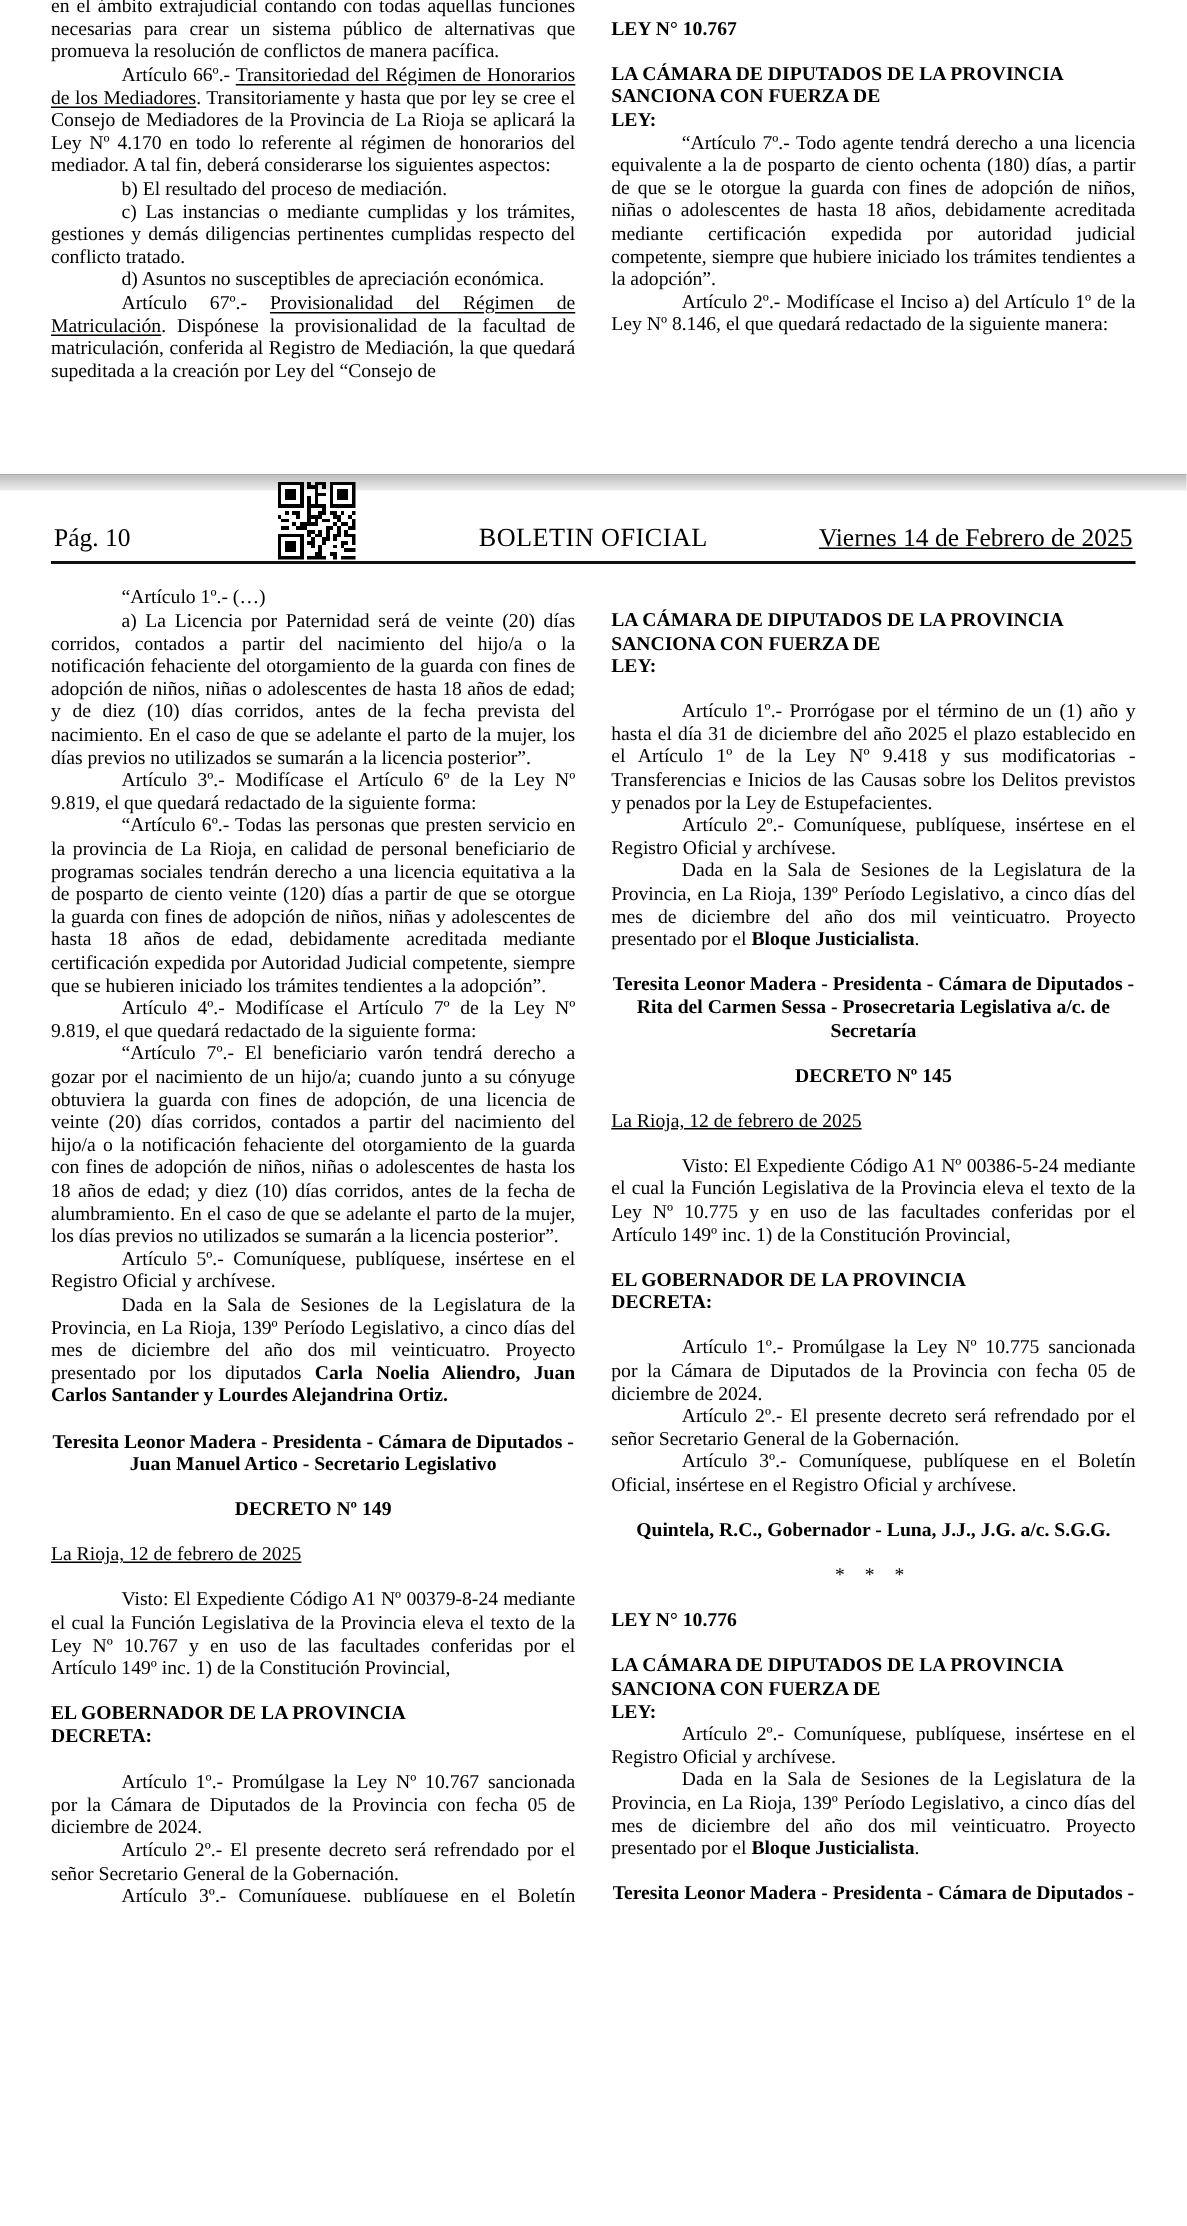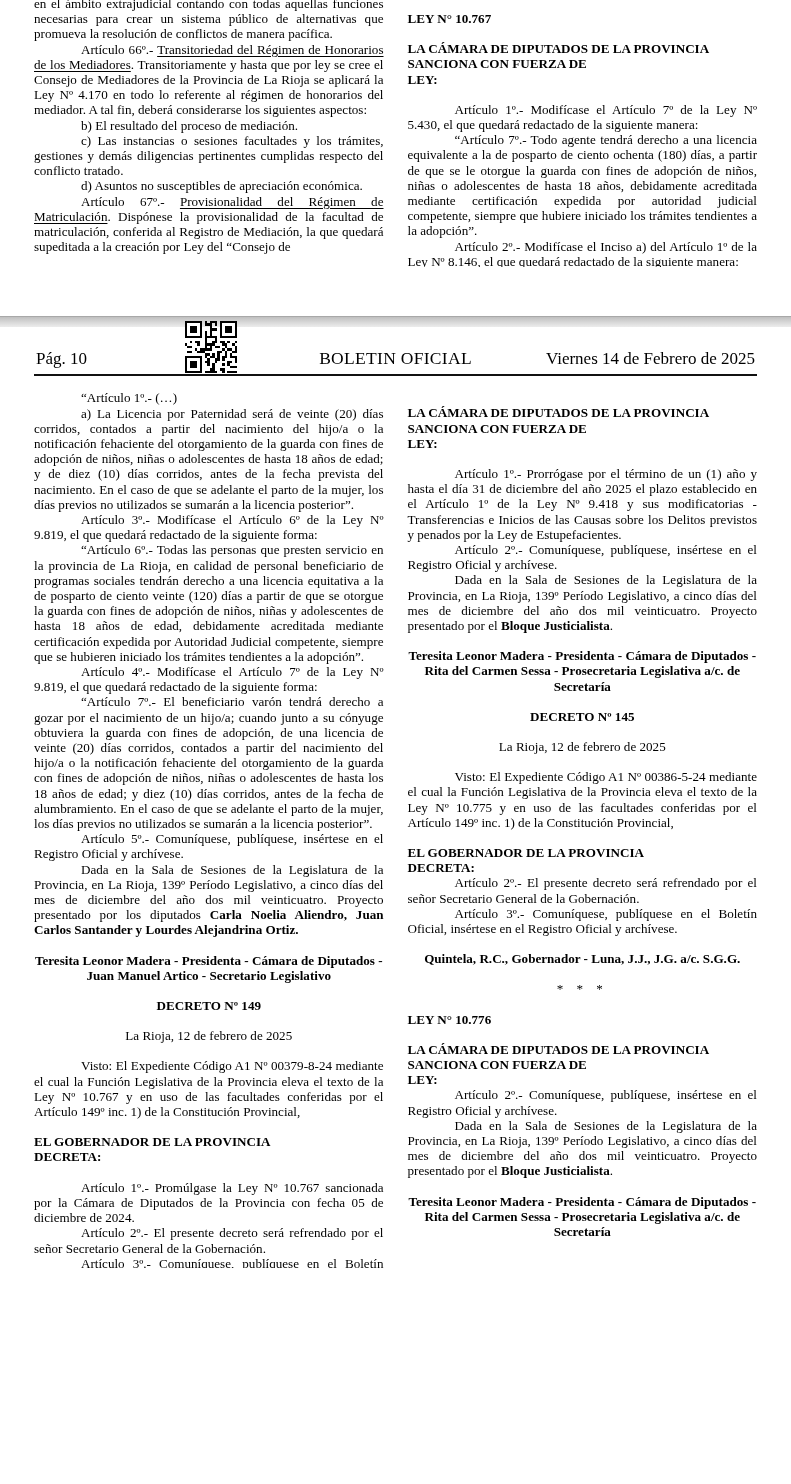--- a/index.html
+++ b/index.html
@@ -16,49 +16,48 @@
   .main-cols { height:1032px; overflow:hidden; padding-top:14px; }
 
   .spacer { height:57px; }
   .band { height:13px; background:linear-gradient(180deg,#bfbfbf 0%,#d9d9d9 55%,#ececec 100%); border-top:1px solid #a8a8a8; }
 
   .header { height:57px; position:relative;padding-left:48px; }
   .header .rule { position:absolute; left:34px; right:34px; bottom:0; height:0; border-bottom:2.2px solid #111; }
   .pg { position:absolute; left:36px; bottom:7px; font-size:17px; }
   .qr { position:absolute; left:185px; bottom:3px; width:52px; height:52px; }
   .btitle { position:absolute; left:0; right:0; bottom:7px; text-align:center; font-size:17.5px; letter-spacing:.3px;margin-top:20px; }
-  .bdate { position:absolute; right:36px; bottom:7px; font-size:17px; }
+  .bdate { position:absolute; right:36px; bottom:7px; font-size:17px;text-decoration:underline; }
 
   .blk { font-size:13.1px; line-height:15.2px; text-align:justify; text-indent:47px; }
   .blk.cont { text-indent:0; }
   .blk.hc { text-align:left; text-indent:0; font-weight:bold; }
   .blk.sig { text-align:center; text-indent:0; font-weight:bold; }
-  .blk.right { text-align:center; text-indent:0; }
+  .blk.right { text-align:left; text-indent:0;text-decoration:underline; }
   .blk.stars { text-align:center; text-indent:0; letter-spacing:5px; }
   .blk.sp { margin-top:15px; }
   .blk u { text-underline-offset:2px; }
 </style>
 </head>
 <body>
 
 <div class="page">
 
   <div class="cols top-cols">
     <div>
         <p class="blk cont"><span>en el ámbito extrajudicial contando con todas aquellas funciones necesarias para crear un sistema público de alternativas que promueva la resolución de conflictos de manera pacífica.</span></p>
         <p class="blk p"><span>Artículo 66º.- </span><u>Transitoriedad del Régimen de Honorarios de los Mediadores</u><span>. Transitoriamente y hasta que por ley se cree el Consejo de Mediadores de la Provincia de La Rioja se aplicará la Ley Nº 4.170 en todo lo referente al régimen de honorarios del mediador. A tal fin, deberá considerarse los siguientes aspectos:</span></p>
         <p class="blk p"><span>b)  El resultado del proceso de mediación.</span></p>
-        <p class="blk p"><span>c)  Las instancias o sesiones facultades y los trámites, gestiones y demás diligencias pertinentes cumplidas respecto del conflicto tratado.</span></p>
+        <p class="blk p"><span>c)  Las instancias o mediante cumplidas y los trámites, gestiones y demás diligencias pertinentes cumplidas respecto del conflicto tratado.</span></p>
         <p class="blk p"><span>d) Asuntos no susceptibles de apreciación económica.</span></p>
         <p class="blk p"><span>Artículo 67º.- </span><u>Provisionalidad del Régimen de Matriculación</u><span>. Dispónese la provisionalidad de la facultad de matriculación, conferida al Registro de Mediación, la que quedará supeditada a la creación por Ley del “Consejo de</span></p>
       </div>
     <div>
         <p class="blk hc sp"><span>LEY N° 10.767</span></p>
         <p class="blk hc sp">LA CÁMARA DE DIPUTADOS DE LA PROVINCIA<br>SANCIONA CON FUERZA DE<br>LEY:</p>
-        <p class="blk p sp"><span>Artículo 1º.- Modifícase el Artículo 7º de la Ley Nº 5.430, el que quedará redactado de la siguiente manera:</span></p>
         <p class="blk p"><span>“Artículo 7º.- Todo agente tendrá derecho a una licencia equivalente a la de posparto de ciento ochenta (180) días, a partir de que se le otorgue la guarda con fines de adopción de niños, niñas o adolescentes de hasta 18 años, debidamente acreditada mediante certificación expedida por autoridad judicial competente, siempre que hubiere iniciado los trámites tendientes a la adopción”.</span></p>
         <p class="blk p"><span>Artículo 2º.- Modifícase el Inciso a) del Artículo 1º de la Ley Nº 8.146, el que quedará redactado de la siguiente manera:</span></p>
       </div>
   </div>
 
   <div class="spacer"></div>
 
   <div class="band"></div>
 
   <div class="header">
@@ -220,20 +219,21 @@
     <div>
         <p class="blk hc sp">LA CÁMARA DE DIPUTADOS DE LA PROVINCIA<br>SANCIONA CON FUERZA DE<br>LEY:</p>
         <p class="blk p sp"><span>Artículo 1º.- Prorrógase por el término de un (1) año y hasta el día 31 de diciembre del año 2025 el plazo establecido en el Artículo 1º de la Ley Nº 9.418 y sus modificatorias - Transferencias e Inicios de las Causas sobre los Delitos previstos y penados por la Ley de Estupefacientes.</span></p>
         <p class="blk p"><span>Artículo 2º.- Comuníquese, publíquese, insértese en el Registro Oficial y archívese.</span></p>
         <p class="blk p"><span>Dada en la Sala de Sesiones de la Legislatura de la Provincia, en La Rioja, 139º Período Legislativo, a cinco días del mes de diciembre del año dos mil veinticuatro. Proyecto presentado por el </span><b>Bloque Justicialista</b><span>.</span></p>
         <p class="blk sig sp"><span>Teresita Leonor Madera - Presidenta - Cámara de Diputados - Rita del Carmen Sessa - Prosecretaria Legislativa a/c. de Secretaría</span></p>
         <p class="blk sig sp"><span>DECRETO Nº 145</span></p>
         <p class="blk right sp"><span>La Rioja, 12 de febrero de 2025</span></p>
         <p class="blk p sp"><span>Visto: El Expediente Código A1 Nº 00386-5-24 mediante el cual la Función Legislativa de la Provincia eleva el texto de la Ley Nº 10.775 y en uso de las facultades conferidas por el Artículo 149º inc. 1) de la Constitución Provincial,</span></p>
         <p class="blk hc sp">EL GOBERNADOR DE LA PROVINCIA<br>DECRETA:</p>
+        <p class="blk p sp"><span>Artículo 1º.- Promúlgase la Ley Nº 10.775 sancionada por la Cámara de Diputados de la Provincia con fecha 05 de diciembre de 2024.</span></p>
         <p class="blk p"><span>Artículo 2º.- El presente decreto será refrendado por el señor Secretario General de la Gobernación.</span></p>
         <p class="blk p"><span>Artículo 3º.- Comuníquese, publíquese en el Boletín Oficial, insértese en el Registro Oficial y archívese.</span></p>
         <p class="blk sig sp"><span>Quintela, R.C., Gobernador - Luna, J.J., J.G. a/c. S.G.G.</span></p>
         <p class="blk stars sp"><span>* * *</span></p>
         <p class="blk hc sp"><span>LEY N° 10.776</span></p>
         <p class="blk hc sp">LA CÁMARA DE DIPUTADOS DE LA PROVINCIA<br>SANCIONA CON FUERZA DE<br>LEY:</p>
         <p class="blk p"><span>Artículo 2º.- Comuníquese, publíquese, insértese en el Registro Oficial y archívese.</span></p>
         <p class="blk p"><span>Dada en la Sala de Sesiones de la Legislatura de la Provincia, en La Rioja, 139º Período Legislativo, a cinco días del mes de diciembre del año dos mil veinticuatro. Proyecto presentado por el </span><b>Bloque Justicialista</b><span>.</span></p>
         <p class="blk sig sp"><span>Teresita Leonor Madera - Presidenta - Cámara de Diputados - Rita del Carmen Sessa - Prosecretaria Legislativa a/c. de Secretaría</span></p>
       </div>

